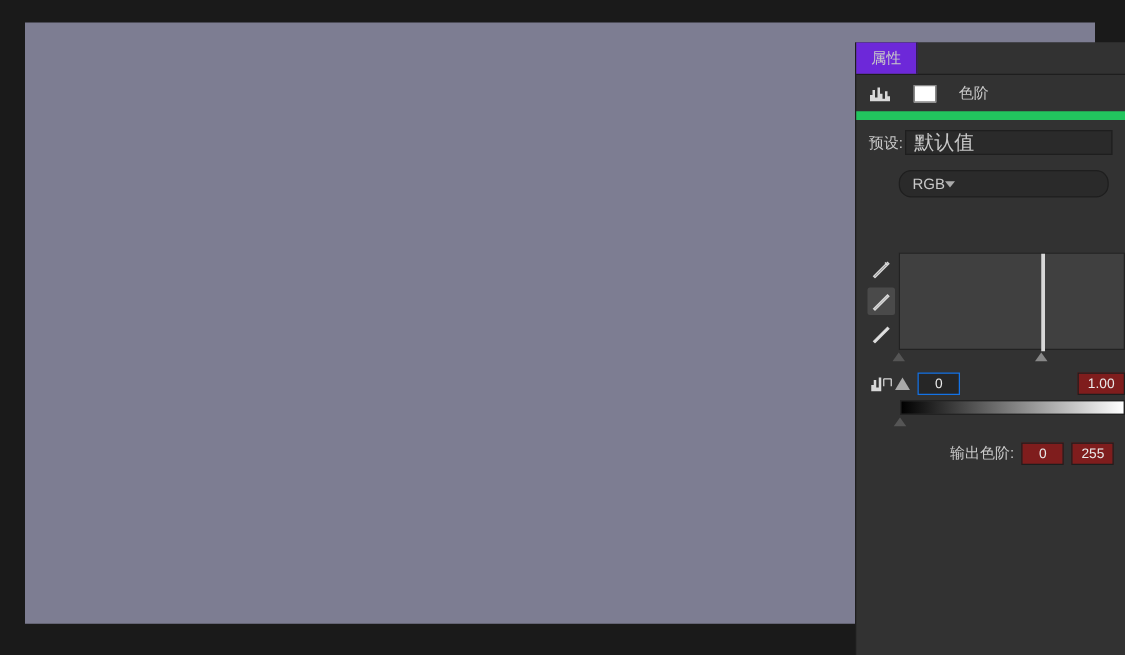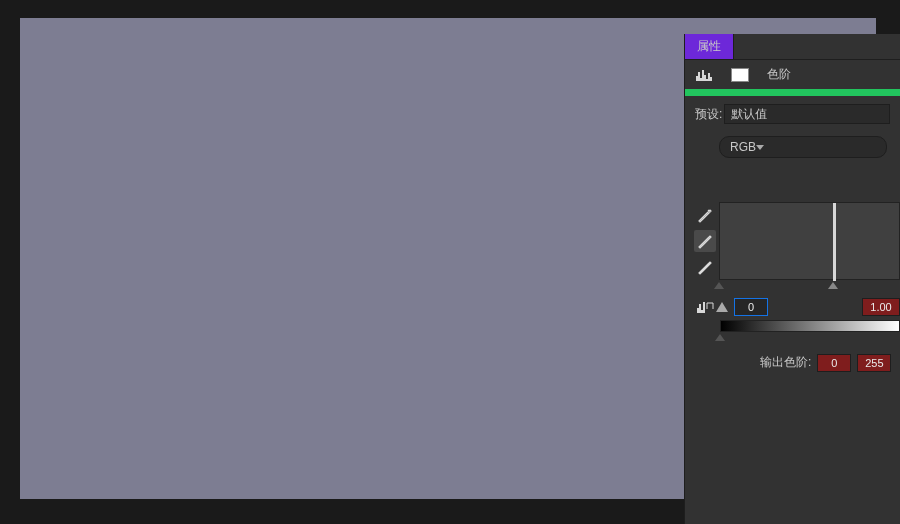--- a/index.html
+++ b/index.html
@@ -73,21 +73,21 @@
   }
   .preset-dropdown {
     flex: 1;
     height: 20px;
     background: #2a2a2a;
     border: 1px solid #1e1e1e;
     color: #c8c8c8;
     padding: 0 6px;
     display: flex;
     align-items: center;
-    font-size: 12px;
+    font-size: 16px;
   }
   .channel-row {
     padding: 4px 10px 8px 34px;
   }
   .channel-dropdown {
     width: 168px;
     height: 22px;
     background: #2a2a2a;
     border: 1px solid #1e1e1e;
     border-radius: 10px;

